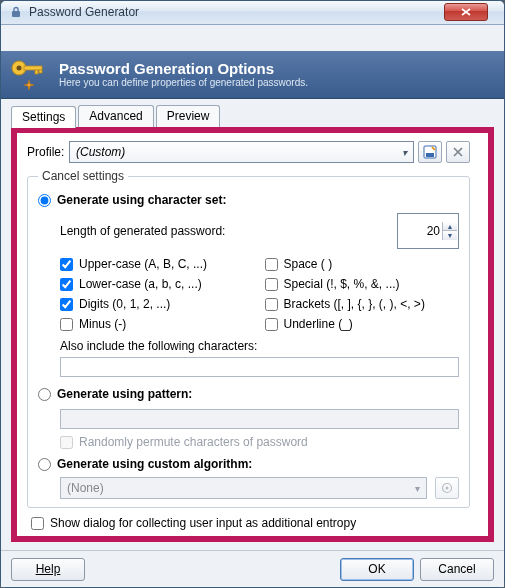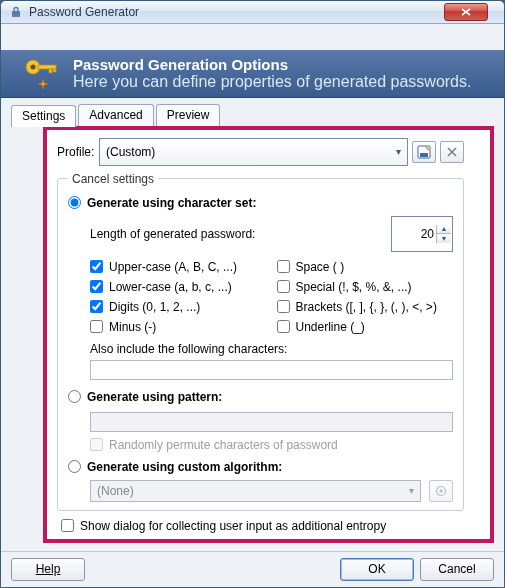--- a/index.html
+++ b/index.html
@@ -45,68 +45,68 @@
     color: #fff;
     display:flex;align-items:center;justify-content:center;
     font-weight:bold; font-size:11px;
     cursor:pointer;
   }
   .banner {
     height: 58px;
     background: linear-gradient(to bottom, #5a7aa8 0%, #486a9a 50%, #3a5c8c 100%);
     display:flex;
     align-items:center;
-    padding: 0 20px;
+    padding: 0 6px;
     color:#fff;
     border-bottom:1px solid #2a4a6a;
     position:relative;
     overflow:hidden;
     margin-top:26px;
   }
   .banner .keyico { width:40px; height:40px; margin-right:12px; position:relative; }
   .banner h1 { margin:0; font-size:15px; font-weight:bold; }
-  .banner .sub { font-size:16px; color:#dce6f2; }
+  .banner .sub { font-size:10px; color:#dce6f2; }
   .content {
     flex:1;
     padding: 6px 10px 8px 10px;
     display:flex;
     flex-direction:column;
   }
   .tabstrip { display:flex; height:22px; position:relative; z-index:2; }
   .tab {
     padding: 3px 10px 0 10px;
     border:1px solid #9aa8b8;
     border-bottom:none;
     background:#f7f9fb;
     margin-right:2px;
     border-radius:3px 3px 0 0;
     cursor:pointer;
     position:relative;
   }
   .tab.active { background:#fff; top:1px; }
   .tabbody {
-    border:4px solid #be185d;
+    border:6px solid #be185d;
     background:#fff;
     flex:1;
-    padding: 8px 26px 6px 10px;
+    padding: 8px 18px 6px 10px;
     position:relative;
     z-index:1;
-    margin-left:32px;
   }
   .row { display:flex; align-items:center; margin-bottom:6px; }
   .profile-label { width:42px; }
   .profile-select {
     flex:1;
-    height:28px;
+    height:22px;
     border:1px solid #7a8aa0;
     background: linear-gradient(#fff,#f0f3f7);
     padding:0 18px 0 6px;
     display:flex;align-items:center;
     position:relative;
     cursor:pointer;
+    font-style:italic;
   }
   .profile-select:after {
     content:"▾"; position:absolute; right:6px; color:#4a5a6a; font-size:10px;
   }
   .iconbtn {
     width:24px;height:22px;
     border:1px solid #9aa8b8;
     background:linear-gradient(#fff,#e8ecf2);
     margin-left:4px;
     display:flex;align-items:center;justify-content:center;

